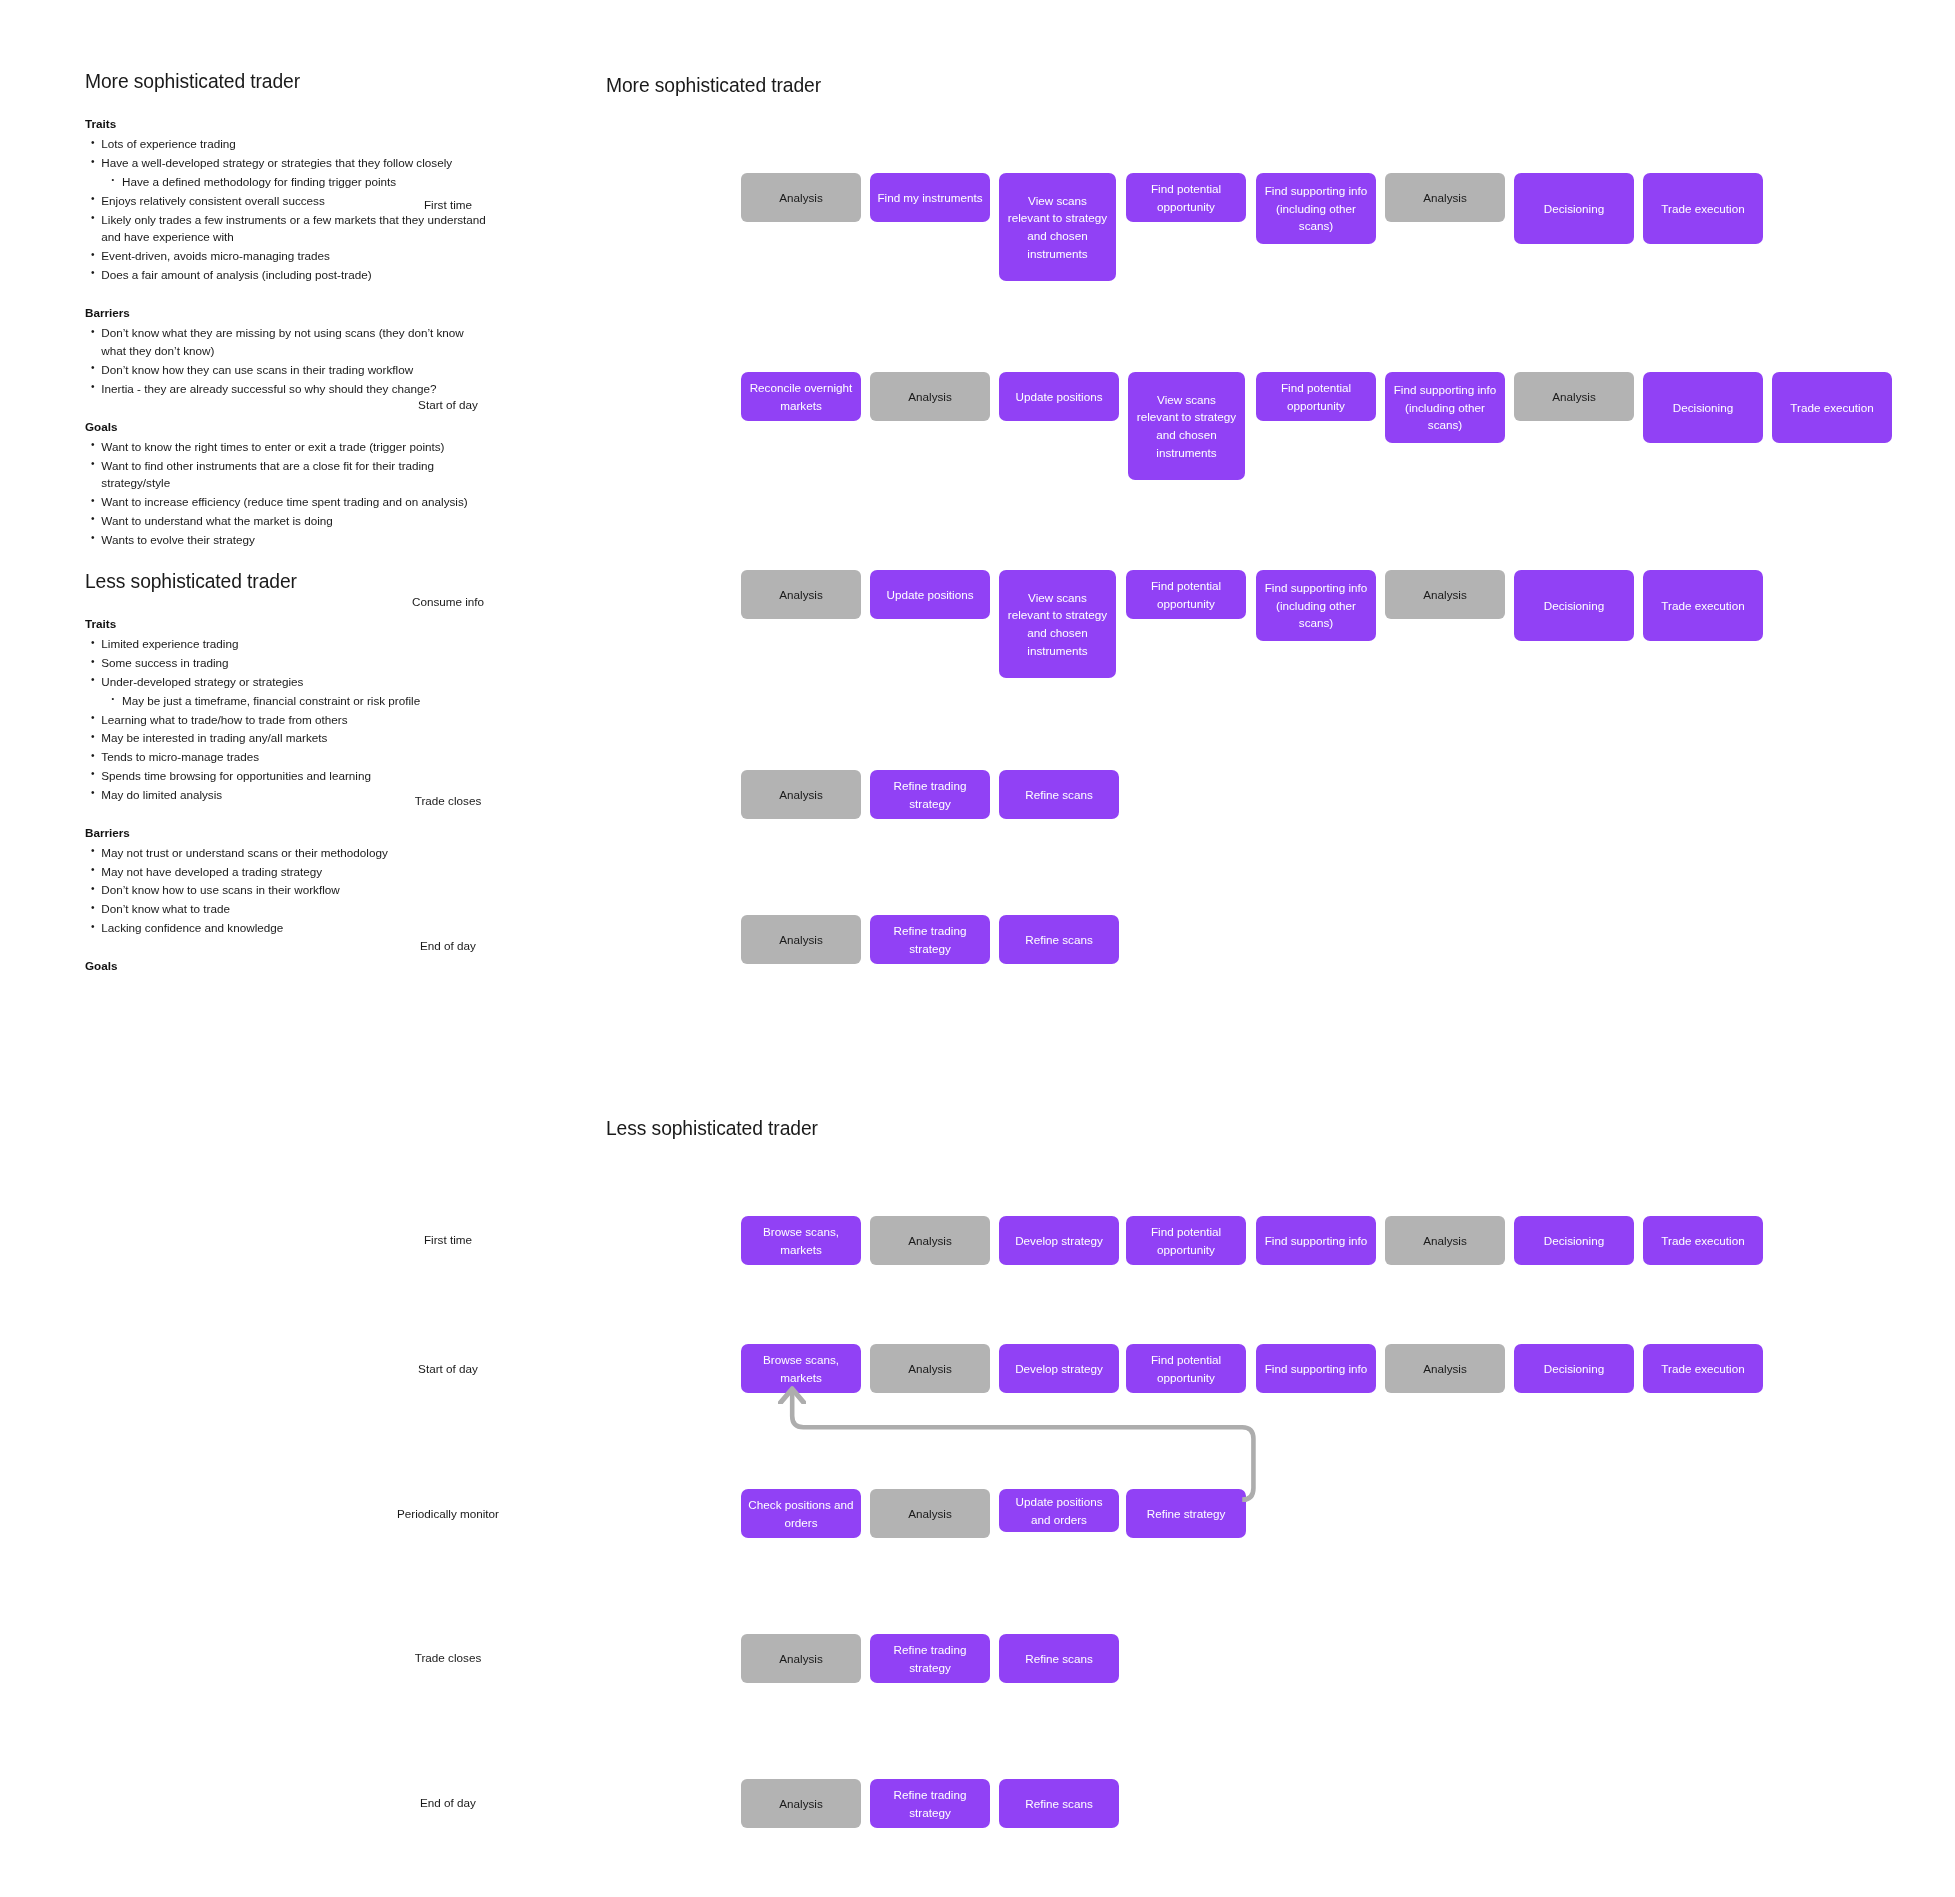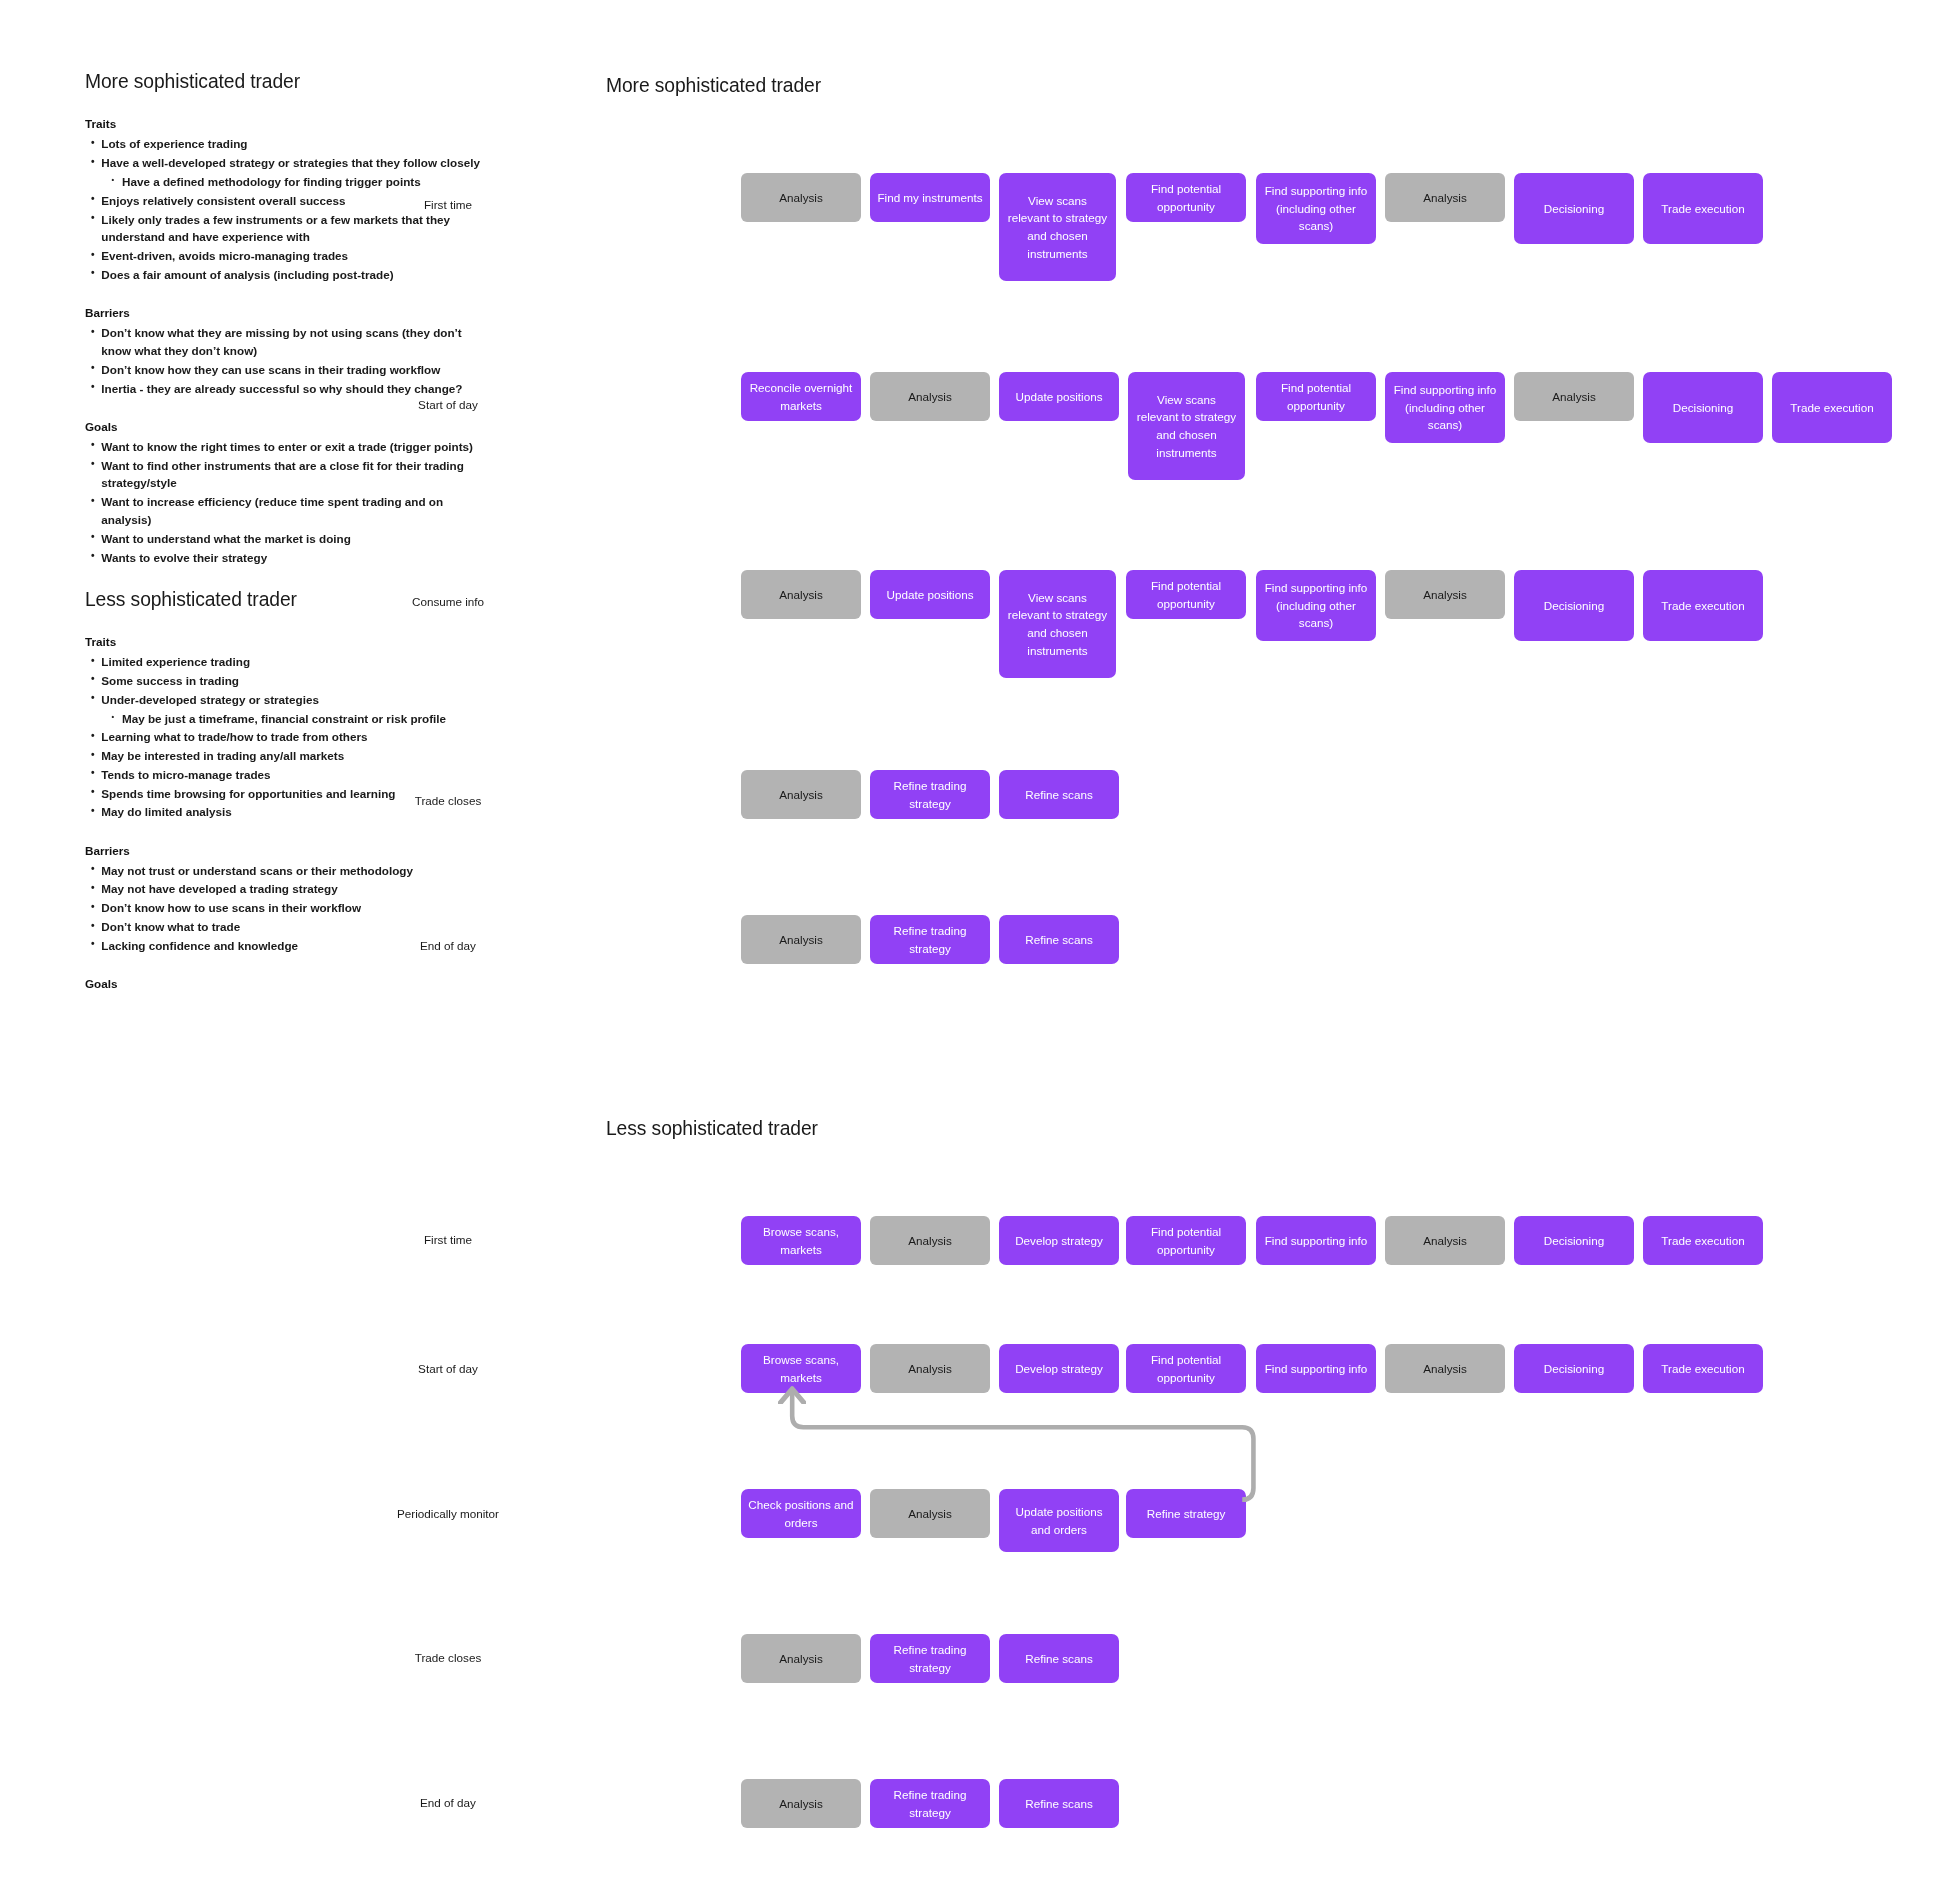--- a/index.html
+++ b/index.html
@@ -17,21 +17,21 @@
   .left-panel { position: absolute; left: 85px; top: 71px; width: 402px; }
   .persona-title {
     font-size: 19.3px; font-weight: 400; color: #1a1a1a;
     letter-spacing: -0.1px; margin-bottom: 24.4px;
   }
   .persona-block { margin-bottom: 0; }
   .sub-head {
     font-size: 11.7px; font-weight: 700; color: #111;
     margin-bottom: 5.1px;
   }
-  ul.bullets { list-style: none; margin: 0 0 22.4px 0; padding: 0; font-weight: bold; }
+  ul.bullets { list-style: none; margin: 0 0 22.4px 0; padding: 0; }
   ul.bullets li {
     position: relative; font-size: 11.7px; line-height: 1.52; color: #1a1a1a;
     padding-left: 16.3px; margin-bottom: 1px;
   }
   ul.bullets li::before {
     content: "\2022"; position: absolute; left: 6.1px; top: -0.5px;
     font-size: 10.2px; color: #1a1a1a;
   }
   ul.bullets li.sub { padding-left: 37px; }
   ul.bullets li.sub::before { left: 26.5px; font-size: 7.6px; top: 1px; }
@@ -173,21 +173,21 @@
         <div class="node gray" style="left: 870px; top: 1344px; width: 120px; height: 49px;">Analysis</div>
         <div class="node purple" style="left: 999px; top: 1344px; width: 120px; height: 49px;">Develop strategy</div>
         <div class="node purple" style="left: 1126px; top: 1344px; width: 120px; height: 49px;">Find potential opportunity</div>
         <div class="node purple" style="left: 1256px; top: 1344px; width: 120px; height: 49px;">Find supporting info</div>
         <div class="node gray" style="left: 1385px; top: 1344px; width: 120px; height: 49px;">Analysis</div>
         <div class="node purple" style="left: 1514px; top: 1344px; width: 120px; height: 49px;">Decisioning</div>
         <div class="node purple" style="left: 1643px; top: 1344px; width: 120px; height: 49px;">Trade execution</div>
         <div class="row-label" style="left: 374px; top: 1505px;">Periodically monitor</div>
         <div class="node purple" style="left: 741px; top: 1489px; width: 120px; height: 49px;">Check positions and orders</div>
         <div class="node gray" style="left: 870px; top: 1489px; width: 120px; height: 49px;">Analysis</div>
-        <div class="node purple" style="left: 999px; top: 1489px; width: 120px; height: 63px;">Update positions and orders</div>
+        <div class="node purple" style="left: 999px; top: 1489px; width: 120px; height: 43px;">Update positions and orders</div>
         <div class="node purple" style="left: 1126px; top: 1489px; width: 120px; height: 49px;">Refine strategy</div>
         <div class="row-label" style="left: 374px; top: 1649px;">Trade closes</div>
         <div class="node gray" style="left: 741px; top: 1634px; width: 120px; height: 49px;">Analysis</div>
         <div class="node purple" style="left: 870px; top: 1634px; width: 120px; height: 49px;">Refine trading strategy</div>
         <div class="node purple" style="left: 999px; top: 1634px; width: 120px; height: 49px;">Refine scans</div>
         <div class="row-label" style="left: 374px; top: 1794px;">End of day</div>
         <div class="node gray" style="left: 741px; top: 1779px; width: 120px; height: 49px;">Analysis</div>
         <div class="node purple" style="left: 870px; top: 1779px; width: 120px; height: 49px;">Refine trading strategy</div>
         <div class="node purple" style="left: 999px; top: 1779px; width: 120px; height: 49px;">Refine scans</div>
         <svg class="loop-arrow" width="1955" height="1898" viewBox="0 0 3840 3727">

